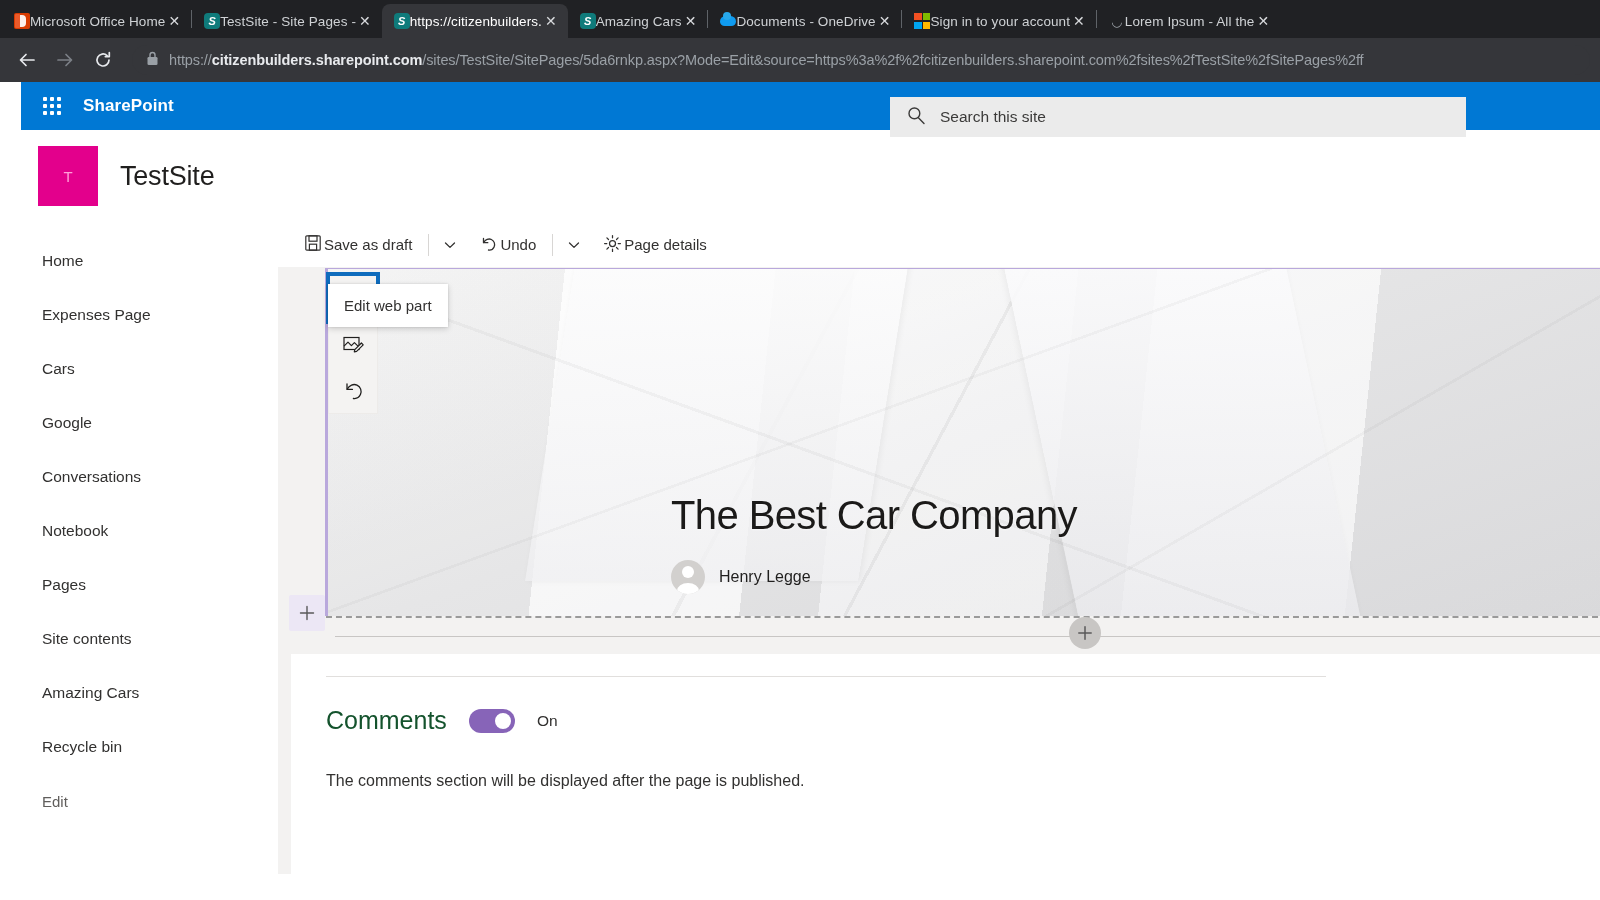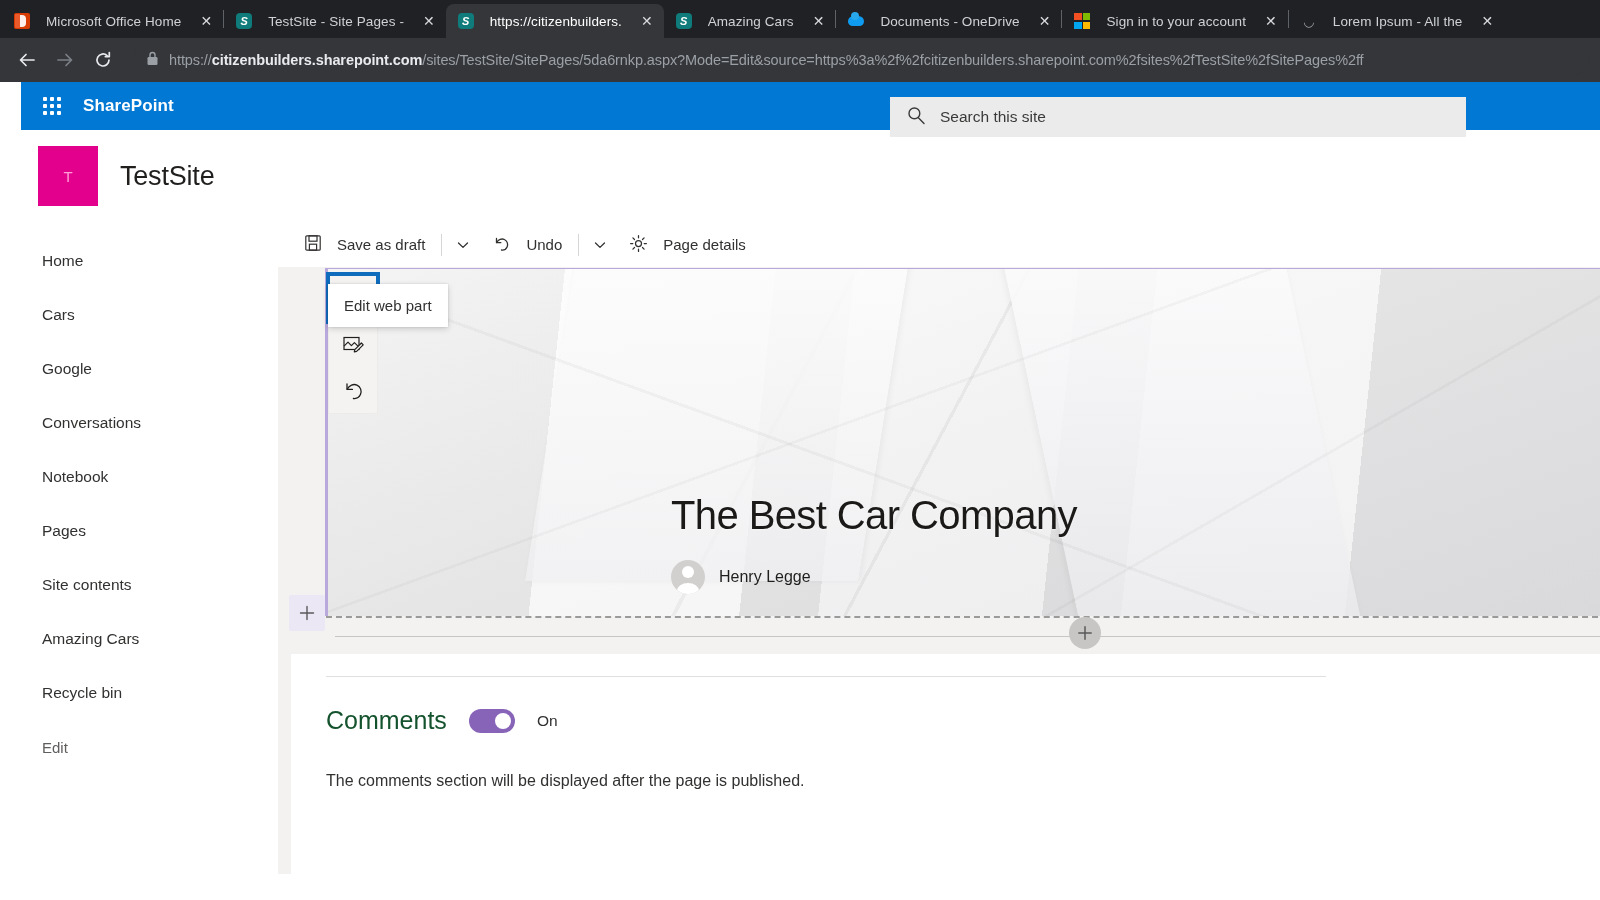--- a/index.html
+++ b/index.html
@@ -18,21 +18,21 @@
     display: flex;
     align-items: flex-end;
     background: #202124;
     padding-left: 2px;
     position: relative;
   }
   .tab {
     height: 34px;
     display: flex;
     align-items: center;
-    gap: 16px;
+    gap: 0;
     padding: 0 8px 0 12px;
     min-width: 0;
     position: relative;
     color: #cfd2d5;
     font-size: 13.5px;
     border-radius: 8px 8px 0 0;
     text-align: right;
   }
   .tab .tab-title {
     white-space: nowrap;
@@ -223,21 +223,21 @@
     background: #fff;
     display: flex;
     align-items: center;
     padding-left: 14px;
     gap: 0;
     flex: 0 0 46px;
     border-bottom: 1px solid #f3f2f1;
   }
   .cmd {
     height: 46px;
-    display: flex; align-items: center; gap: 15px;
+    display: flex; align-items: center; gap: 2px;
     padding: 0 12px;
     font-size: 15px; color: #323130;
   }
   .cmd-chev {
     width: 34px; height: 46px;
     display:flex;align-items:center;justify-content:center;
   }
   .cmd-div { width: 1px; height: 22px; background: #d8d6d4; margin: 0 4px; }
 
   
@@ -565,20 +565,23 @@
   <span class="site-title">TestSite</span>
 </div>
 
 <div class="workspace">
 
   <nav class="leftnav">
     <div class="nav-item">
         <span>Home</span>
       </div>
     <div class="nav-item">
+        <span>Expenses Page</span>
+      </div>
+    <div class="nav-item">
         <span>Cars</span>
       </div>
     <div class="nav-item">
         <span>Google</span>
       </div>
     <div class="nav-item">
         <span>Conversations</span>
       </div>
     <div class="nav-item">
         <span>Notebook</span>

